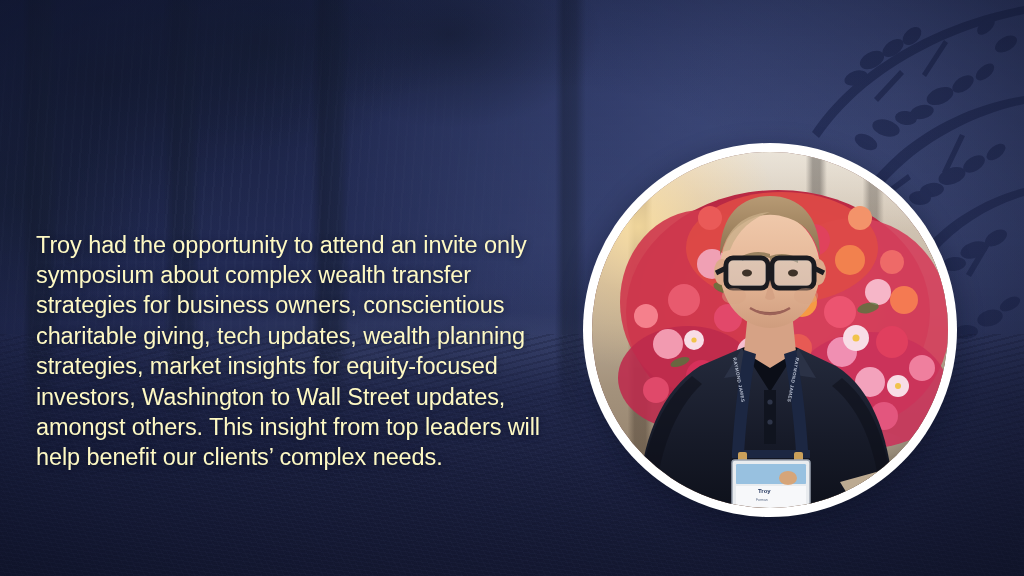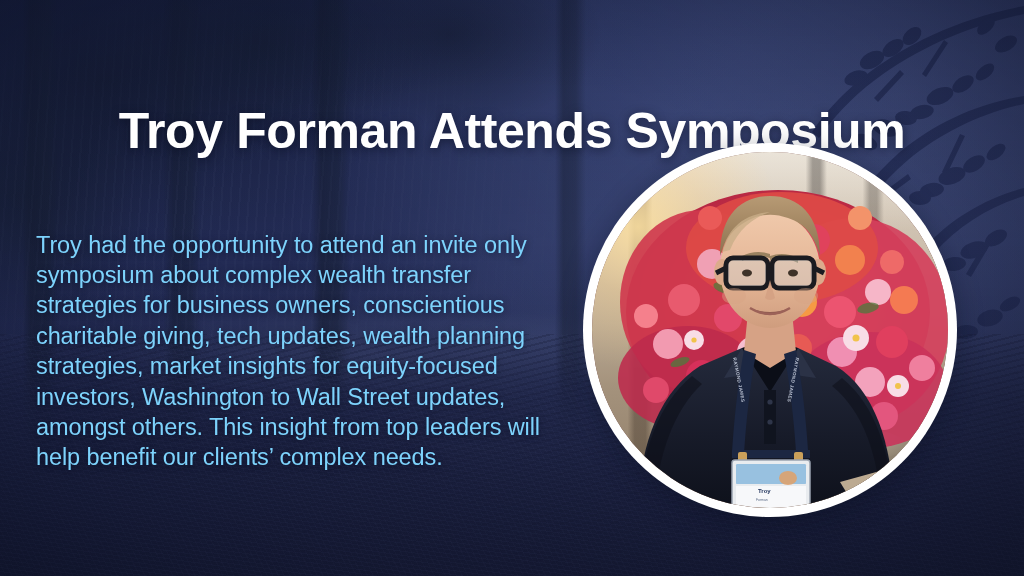--- a/index.html
+++ b/index.html
@@ -106,21 +106,21 @@
     text-shadow: 0 2px 10px rgba(6,10,28,0.55);
     white-space: nowrap;
   }
 
   
   .body-copy {
     position: absolute;
     left: 36px;
     top: 206px;
     width: 525px;
-    color: #7dd3fc;
+    color: #fef9c3;
     font-size: 23.5px;
     font-weight: 400;
     line-height: 30.4px;
     letter-spacing: -0.1px;
     text-shadow: 0 1px 6px rgba(8,12,30,0.50);
   }
 
   
   .portrait {
     position: absolute;
@@ -269,21 +269,20 @@
         </g>
       </g>
     </svg>
   </div>
 
   <div class="bg-layer bg-ground"></div>
   <div class="bg-layer bg-grade"></div>
   <div class="bg-layer bg-tint"></div>
   <div class="bg-layer bg-vignette"></div>
 
-  <h1 class="title">Troy Forman Attends Symposium</h1>
 
   <p class="body-copy">Troy had the opportunity to attend an invite only symposium about complex wealth transfer strategies for business owners, conscientious charitable giving, tech updates, wealth planning strategies, market insights for equity-focused investors, Washington to Wall Street updates, amongst others. This insight from top leaders will help benefit our clients’ complex needs.</p>
 
   <div class="portrait">
     <div class="portrait-inner">
 
       <div class="photo-layer ph-hall"></div>
       <div class="photo-layer ph-hall-detail"></div>
       <div class="photo-layer ph-lamp"></div>
 

